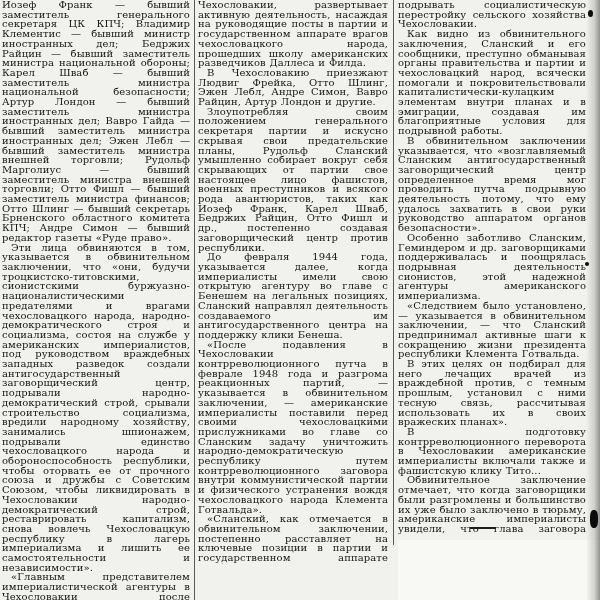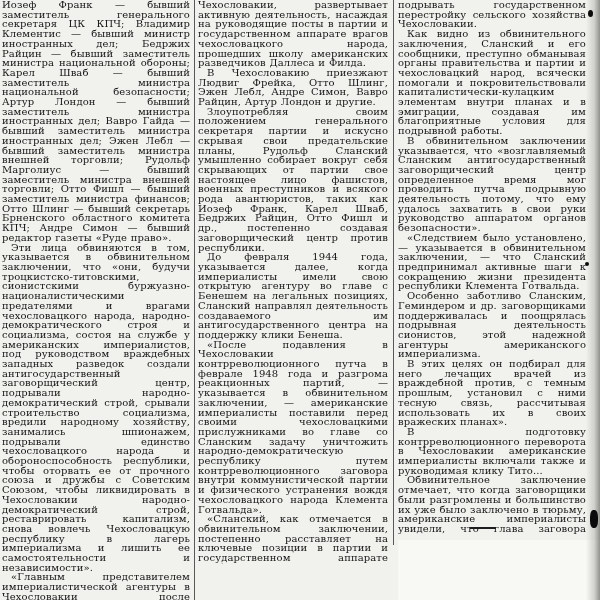--- a/index.html
+++ b/index.html
@@ -70,27 +70,27 @@
     <p>До февраля 1944 года, указывается далее, когда империалисты имели свою открытую агентуру во главе с Бенешем на легальных позициях, Сланский направлял деятельность создаваемого им антигосударственного центра на поддержку клики Бенеша.</p>
     <p>«После подавления в Чехословакии контрреволюционного путча в феврале 1948 года и разгрома реакционных партий, — указывается в обвинительном заключении, — американские империалисты поставили перед своими чехословацкими прислужниками во главе со Сланским задачу уничтожить народно-демократическую республику путем контрреволюционного заговора внутри коммунистической партии и физического устранения вождя чехословацкого народа Клемента Готвальда».</p>
     <p>«Сланский, как отмечается в обвинительном заключении, постепенно расставляет на ключевые позиции в партии и государственном аппарате наиболее преданных ему людей из числа западной эмиграции, сионистов, троцкистов, буржуазных националистов, шпионов и других врагов чехословацкого народа. Он осуществляет это путем сокрытия перед ответственными деятелями известного ему темного прошлого этих людей, путем всевозможной фальсификации и приукрашивания их характеристик, умалчивая и покрывая их грязную деятельность».</p>
     <p>«Подрывная деятельность заговорщиков, — говорится в обвинительном заключении, — проводилась в различных направлениях, и в первую очередь они занимались шпионажем...</p>
 
   </div>
 
   <div class="rule-v rule-2"></div>
 
   <div class="col col-right">
-    <p class="noindent">подрывать государственном перестройку сельского хозяйства Чехословакии.</p>
+    <p class="noindent">подрывать социалистическую перестройку сельского хозяйства Чехословакии.</p>
     <p>Как видно из обвинительного заключения, Сланский и его сообщники, преступно обманывая органы правительства и партии и чехословацкий народ, всячески помогали и покровительствовали капиталистически-кулацким элементам внутри планах и в эмиграции, создавая им благоприятные условия для подрывной работы.</p>
     <p>В обвинительном заключении указывается, что «возглавляемый Сланским антигосударственный заговорщический центр определенное время мог проводить путча подрывную деятельность потому, что ему удалось захватить в свои руки руководство аппаратом органов безопасности».</p>
+    <p>Особенно заботливо Сланским, Геминдером и др. заговорщиками поддерживалась и поощрялась подрывная деятельность сионистов, этой надежной агентуры американского империализма.</p>
     <p>«Следствием было установлено, — указывается в обвинительном заключении, — что Сланский предпринимал активные шаги к сокращению жизни президента республики Клемента Готвальда.</p>
-    <p>Особенно заботливо Сланским, Геминдером и др. заговорщиками поддерживалась и поощрялась подрывная деятельность сионистов, этой надежной агентуры американского империализма.</p>
     <p>В этих целях он подбирал для него лечащих врачей из враждебной против, с темным прошлым, установил с ними тесную связь, рассчитывая использовать их в своих вражеских планах».</p>
-    <p>В подготовку контрреволюционного переворота в Чехословакии американские империалисты включали также и руководимая клику Тито...</p>
+    <p>В подготовку контрреволюционного переворота в Чехословакии американские империалисты включали также и фашистскую клику Тито...</p>
     <p>Обвинительное заключение отмечает, что когда заговорщики были разгромлены и большинство их уже было заключено в тюрьму, американские империалисты увидели, что глава заговора Рудольф Сланский находится под угрозой ареста. Поэтому, как было установлено следствием, они пытались через свою разведывательную службу во Франкфурте-на-Майне организовать побег Рудольфа Сланского из Чехословацкой республики».</p>
 
   </div>
 
   <div class="blank-area"></div>
   <div class="end-rule"></div>
 
   <div class="scan-edge"></div>
   <div class="blot" style="left:588px; top:10px; width:5px; height:7px;"></div>
   <div class="blot" style="left:585px; top:262px; width:4px; height:4px;"></div>

